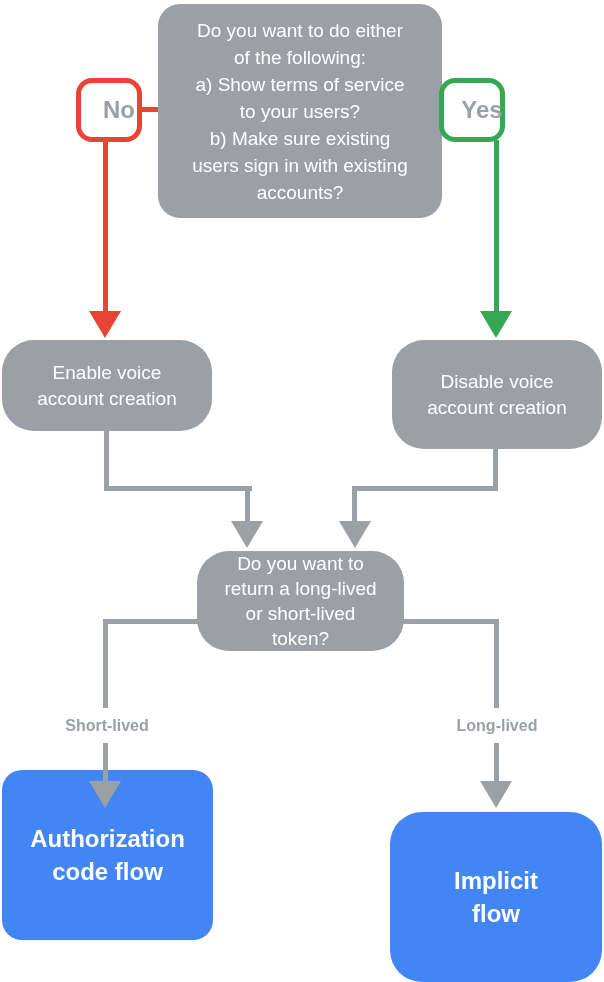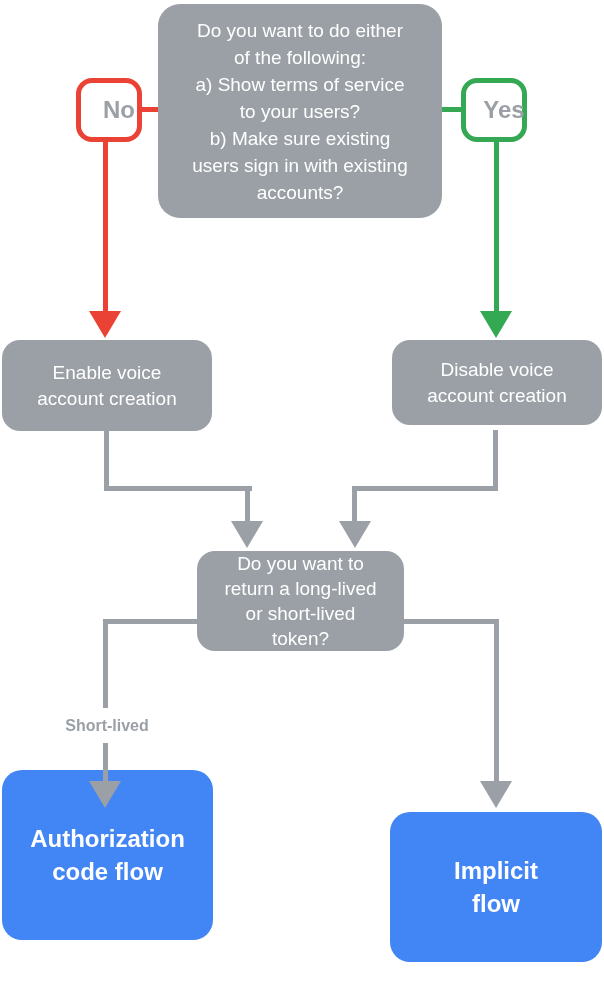--- a/index.html
+++ b/index.html
@@ -21,21 +21,21 @@
     display: flex;
     align-items: center;
     justify-content: center;
     text-align: center;
     white-space: pre-line;
     box-sizing: border-box;
   }
   .gray-node {
     background: var(--node-gray, #9AA0A6);
     color: var(--node-text, #ffffff);
-    border-radius: 18px;
+    border-radius: 32px;
   }
   .blue-node {
     background: var(--terminal-blue, #4285F4);
     color: var(--node-text, #ffffff);
     border-radius: 20px;
     font-weight: bold;
     font-size: 24px;
     line-height: 33px;
   }
   .badge {
@@ -78,31 +78,31 @@
     border-right: 16px solid transparent;
     border-top: 27px solid var(--node-gray, #9AA0A6);
     z-index: 2;
   }
   .arrow.red   { border-top-color: var(--no-red, #EA4335); }
   .arrow.green { border-top-color: var(--yes-green, #34A853); }
 
   
   #q-top      { left: 158px; top: 4px;   width: 284px; height: 214px; border-radius: 22px; font-size: 19px; line-height: 27px; padding: 0 0; z-index: 2; }
   #no-badge   { left: 76px;  top: 78px;  width: 66px;  height: 64px;  border: 5px solid var(--no-red, #EA4335);   z-index: 3; }
-  #yes-badge  { left: 461px; top: 78px;  width: 66px;  height: 64px;  border: 5px solid var(--yes-green, #34A853); z-index: 3; }
+  #yes-badge  { left: 439px; top: 78px;  width: 66px;  height: 64px;  border: 5px solid var(--yes-green, #34A853); z-index: 3; }
 
   #no-hline   { left: 140px; top: 107px; width: 20px;  height: 5px; }
   #no-vline   { left: 103px; top: 140px; width: 5px;   height: 174px; }
   #no-arrow   { left: 89px;  top: 311px; }
   #yes-hline  { left: 441px; top: 107px; width: 22px;  height: 5px; }
   #yes-vline  { left: 494px; top: 140px; width: 5px;   height: 174px; }
   #yes-arrow  { left: 480px; top: 311px; }
 
   #enable-box  { left: 2px;   top: 340px; width: 210px; height: 91px; font-size: 19px; line-height: 26px; }
-  #disable-box { left: 392px; top: 340px; width: 210px; height: 85px; font-size: 19px; line-height: 26px; }
+  #disable-box { left: 392px; top: 340px; width: 210px; height: 109px; font-size: 19px; line-height: 26px; }
 
   #c1-v1    { left: 104px; top: 430px; width: 5px;   height: 61px; }
   #c1-h     { left: 104px; top: 486px; width: 148px; height: 5px; }
   #c1-v2    { left: 245px; top: 486px; width: 5px;   height: 38px; }
   #c1-arrow { left: 231px; top: 521px; }
   #c2-v1    { left: 493px; top: 430px; width: 5px;   height: 61px; }
   #c2-h     { left: 352px; top: 486px; width: 146px; height: 5px; }
   #c2-v2    { left: 352px; top: 486px; width: 5px;   height: 38px; }
   #c2-arrow { left: 339px; top: 521px; }
 
@@ -112,21 +112,21 @@
   #l-vline  { left: 103px; top: 619px; width: 5px;   height: 164px; }
   #l-arrow  { left: 89px;  top: 781px; }
   #r-hline  { left: 402px; top: 619px; width: 97px;  height: 5px; }
   #r-vline  { left: 494px; top: 619px; width: 5px;   height: 164px; }
   #r-arrow  { left: 480px; top: 781px; }
 
   #short-label { left: 22px;  top: 708px; width: 170px; height: 35px; }
   #long-label  { left: 412px; top: 708px; width: 170px; height: 35px; }
 
   #auth-box     { left: 2px;   top: 770px; width: 211px; height: 170px; }
-  #implicit-box { left: 390px; top: 812px; width: 212px; height: 150px; }
+  #implicit-box { left: 390px; top: 812px; width: 212px; height: 170px; border-radius: 32px; }
 </style>
 </head>
 <body>
 
 <div class="stage">
 
   <div class="node gray-node" id="q-top">Do you want to do either
 of the following:
 a) Show terms of service
 to your users?
@@ -165,19 +165,20 @@
 token?</div>
 
   <div class="line" id="l-hline"></div>
   <div class="line" id="l-vline"></div>
   <div class="arrow" id="l-arrow"></div>
   <div class="flow-label" id="short-label">Short-lived</div>
 
   <div class="line" id="r-hline"></div>
   <div class="line" id="r-vline"></div>
   <div class="arrow" id="r-arrow"></div>
+  <div class="flow-label" id="long-label">Long-lived</div>
 
   <div class="node blue-node" id="auth-box">Authorization
 code flow</div>
   <div class="node blue-node" id="implicit-box">Implicit
 flow</div>
 
 </div>
 
 </body></html>

